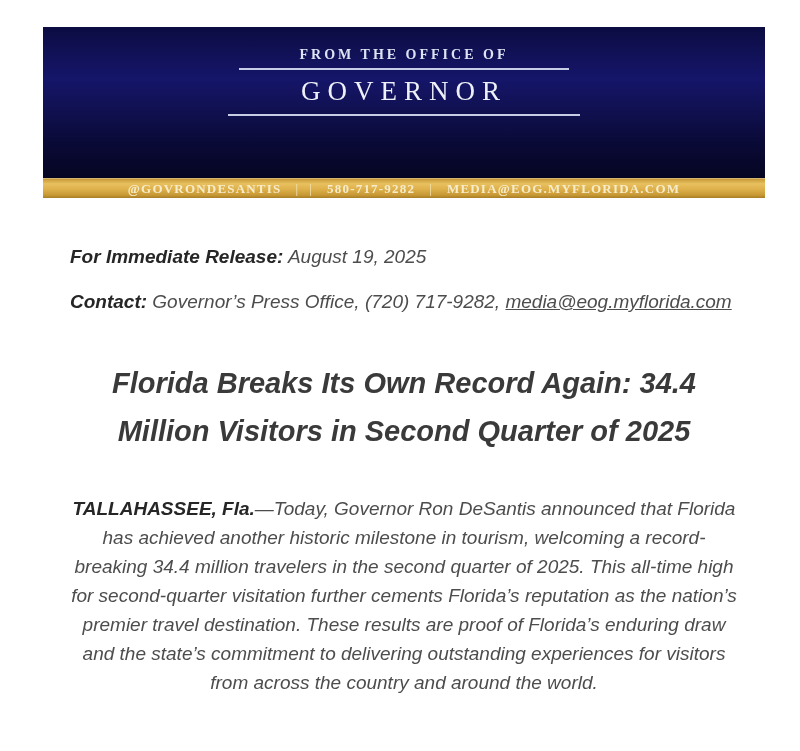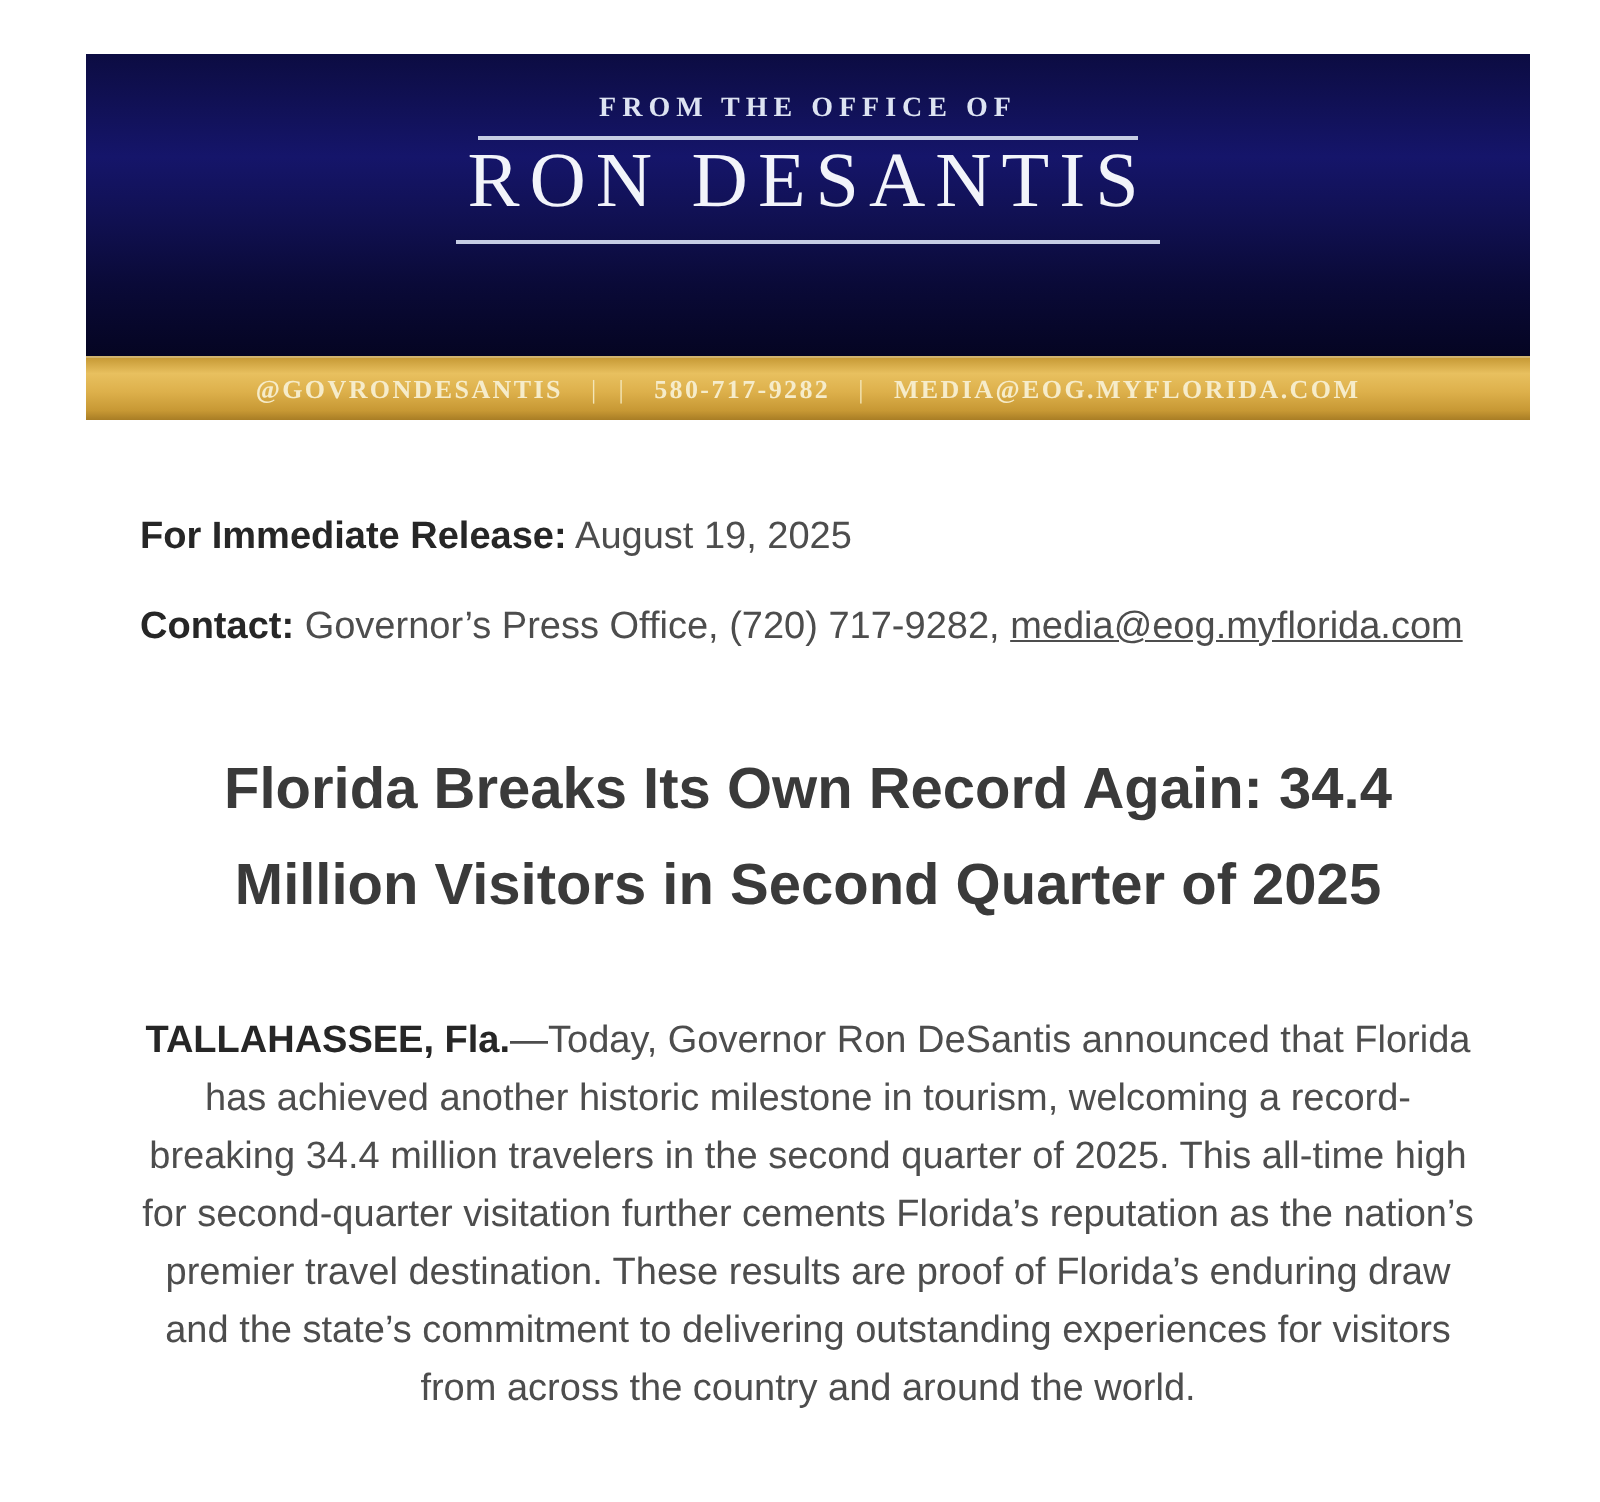--- a/index.html
+++ b/index.html
@@ -34,35 +34,35 @@
     margin-top: 7px;
     font-size: 27px; line-height: 28px; letter-spacing: 7px;
     color: #eef1f9;
   }
   .banner-name {
     margin-top: 1px;
     font-size: 39px; line-height: 40px; letter-spacing: 5px;
     color: #f2f4fa;
   }
   .banner-gold {
-    height: 32px;
+    height: 20px;
     background: linear-gradient(180deg,
       #c79a36 0%, #e8c05f 25%, #ddb04b 55%, #c79834 85%, #a87d25 100%);
     border-top: 1px solid rgba(255, 244, 200, 0.45);
     display: flex; align-items: center; justify-content: center;
     font-family: "Liberation Serif", serif;
     font-size: 13px; font-weight: bold; letter-spacing: 1.2px;
     color: #f6ecca;
     white-space: nowrap;
   }
   .strip-item { padding: 0 9px; }
   .strip-sep { padding: 0 5px; font-weight: normal; color: #f3e6b8; }
 
   
-  .content { padding: 0 62px 0 70px; }
+  .content { padding: 0 62px 0 70px; font-style: italic; }
   .meta { margin: 0; font-size: 19px; line-height: 25px; color: #4d4d4d; }
   .meta-release { margin-top: 46px; }
   .meta-contact { margin-top: 20px; }
   .bold-label { font-weight: bold; color: #262626; }
   .email-link { color: #4d4d4d; text-decoration: underline; cursor: pointer; }
 
   .headline {
     max-width: 640px; margin: 45px auto 0;
     font-size: 29px; line-height: 48px; font-weight: bold;
     text-align: center; color: #3a3a3a;
@@ -76,21 +76,21 @@
 </style>
 </head>
 <body>
 
 <div>
 
   <header class="banner">
     <div class="banner-blue">
       <div class="banner-kicker">FROM THE OFFICE OF</div>
       <div class="rule rule-top"></div>
-      <div class="banner-name">RON DESANTIS</div>
+      <div class="banner-governor">GOVERNOR</div>
       <div class="rule rule-bottom"></div>
     </div>
     <div class="banner-gold">
       <span class="strip-item">@GOVRONDESANTIS</span>
       <span class="strip-sep">|</span>
       <span class="strip-sep">|</span>
       <span class="strip-item">580-717-9282</span>
       <span class="strip-sep">|</span>
       <span class="strip-item">MEDIA@EOG.MYFLORIDA.COM</span>
     </div>

